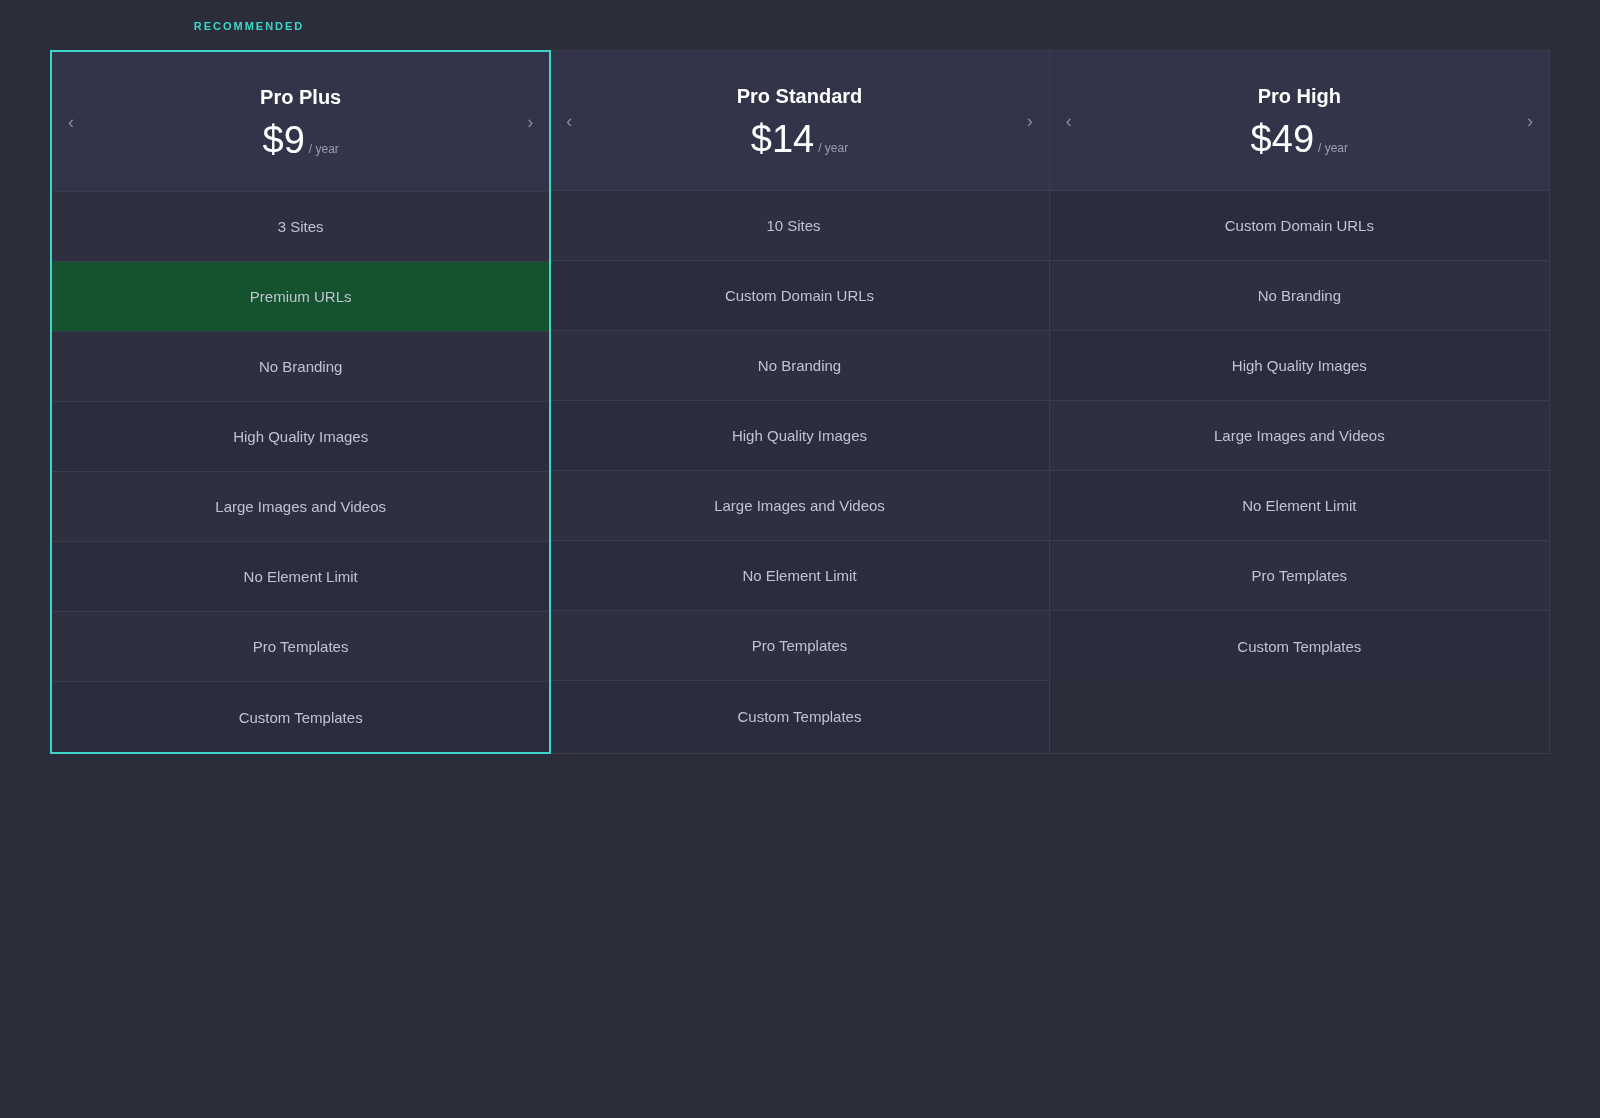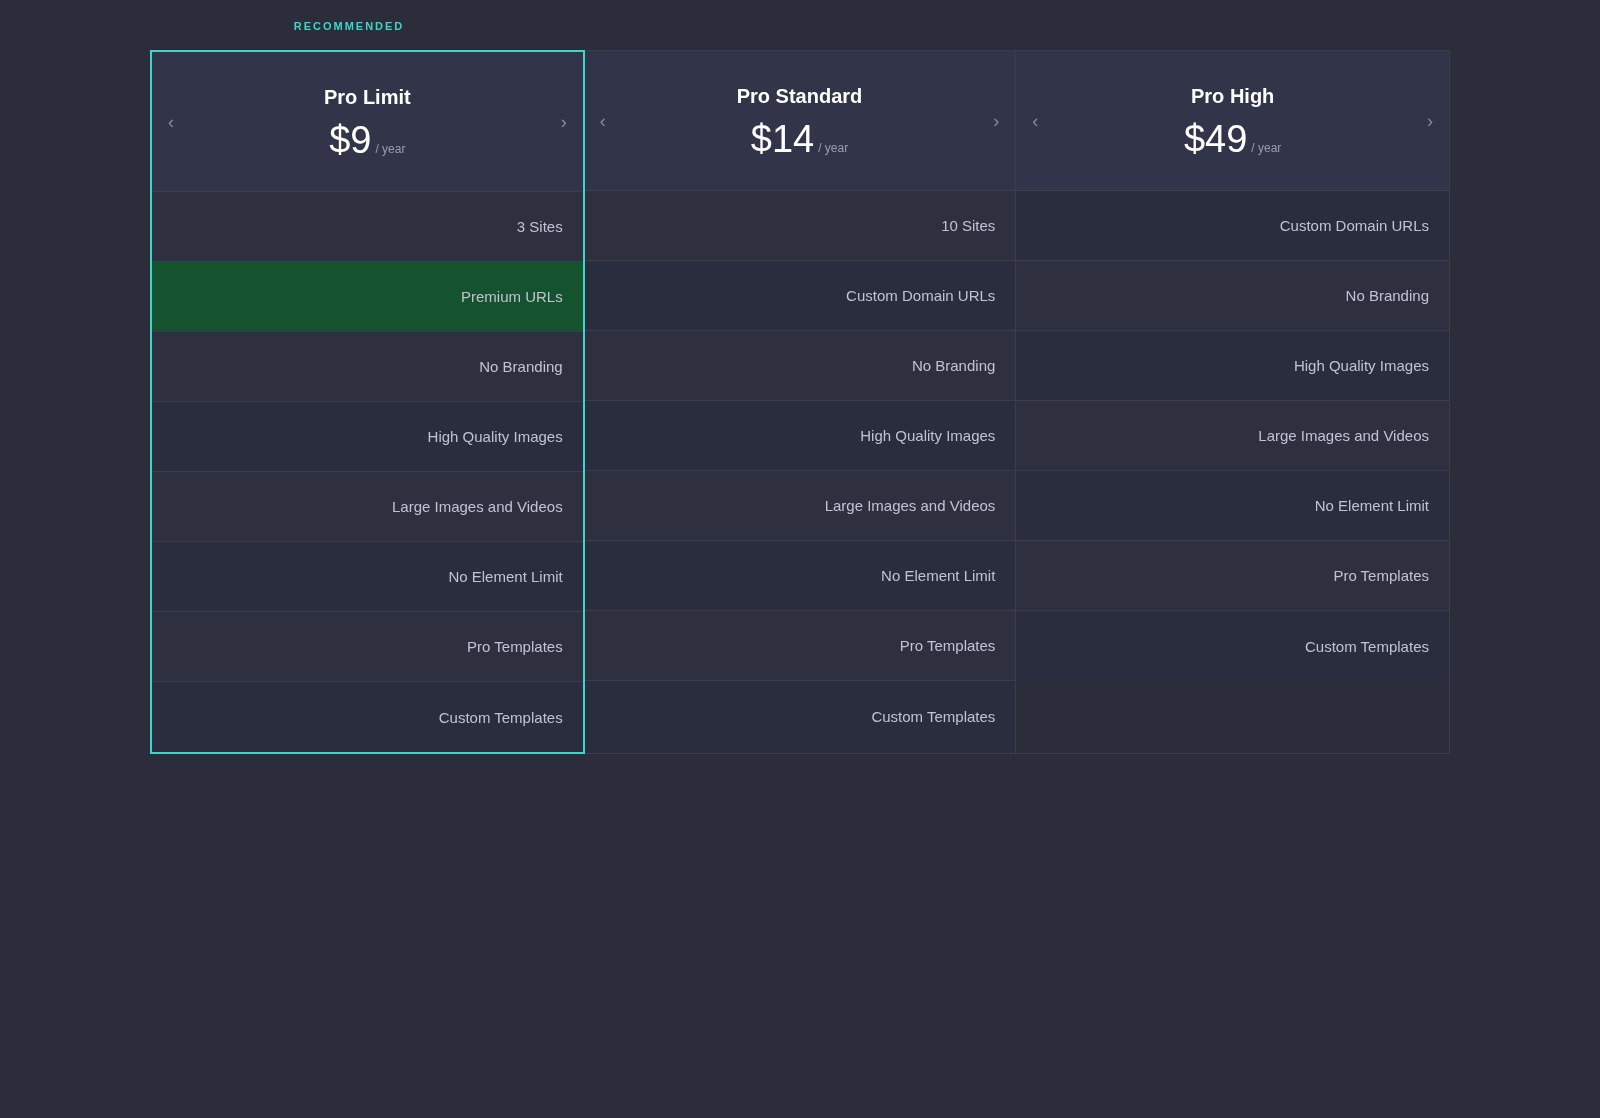--- a/index.html
+++ b/index.html
@@ -8,21 +8,21 @@
       background-color: #2b2d3a;
       font-family: -apple-system, BlinkMacSystemFont, 'Segoe UI', sans-serif;
       min-height: 100vh;
       display: flex;
       align-items: flex-start;
       justify-content: center;
       padding: 20px;
     }
 
     .pricing-wrapper {
-      width: 1300px;
+      width: 1500px;
       padding-top: 30px;
       position: relative;
     }
 
     .recommended-label {
       position: absolute;
       top: 0;
       left: 0;
       width: 398px;
       text-align: center;
@@ -107,21 +107,21 @@
       color: #9a9db0;
       font-size: 12px;
     }
 
     .feature-row {
       background-color: #2e3040;
       border-bottom: 1px solid #3a3d4e;
       padding: 22px 20px;
       display: flex;
       align-items: center;
-      justify-content: flex-end;
+      justify-content: center;
       min-height: 70px;
     }
 
     .feature-row:last-child {
       border-bottom: none;
     }
 
     .feature-row:nth-child(even) {
       background-color: #2a2d3e;
     }
@@ -134,21 +134,21 @@
   </style>
 </head>
 <body>
 
 <div class="pricing-wrapper">
   <div class="recommended-label">RECOMMENDED</div>
   <div class="plans-grid" id="plans-grid">
   <div class="plan-column recommended">
         <div class="plan-header">
           <button class="nav-arrow left">‹</button>
-          <div class="plan-name">Pro Limit</div>
+          <div class="plan-name">Pro Plus</div>
           <div class="plan-price">
             <span class="price-amount">$9</span>
             <span class="price-period">/ year</span>
           </div>
           <button class="nav-arrow right">›</button>
         </div>
         <div class="feature-row" style="background-color: rgb(46, 48, 64);">
           <span class="feature-text">3 Sites</span>
         </div>
         <div class="feature-row" style="background-color: #14532d;">

